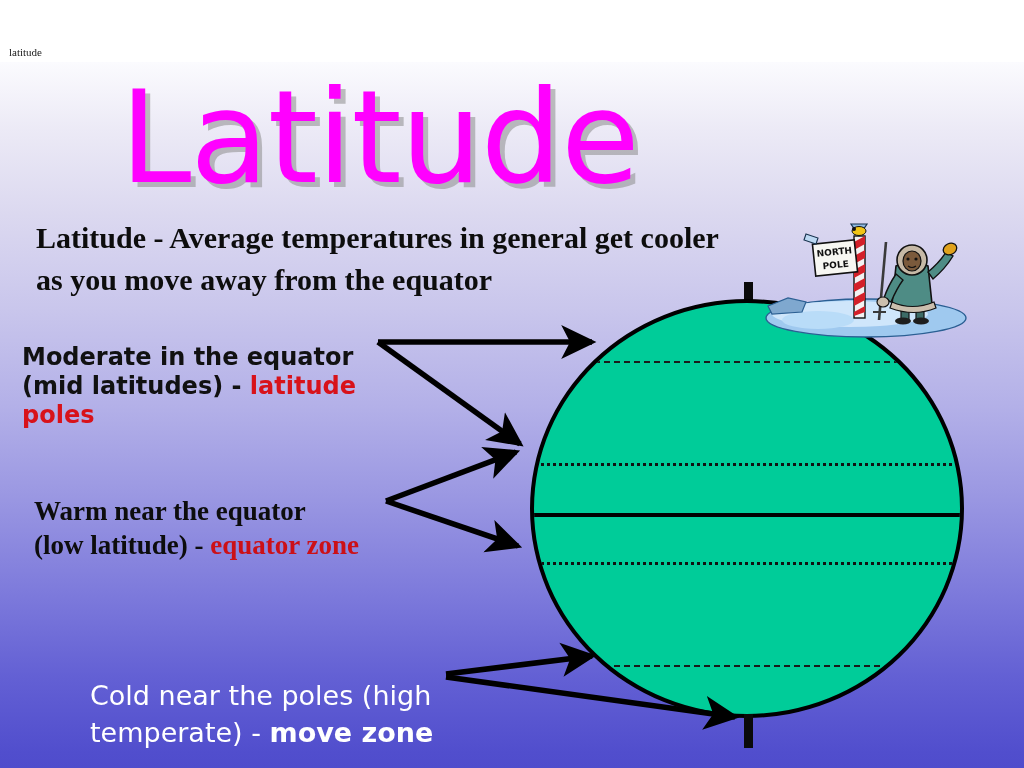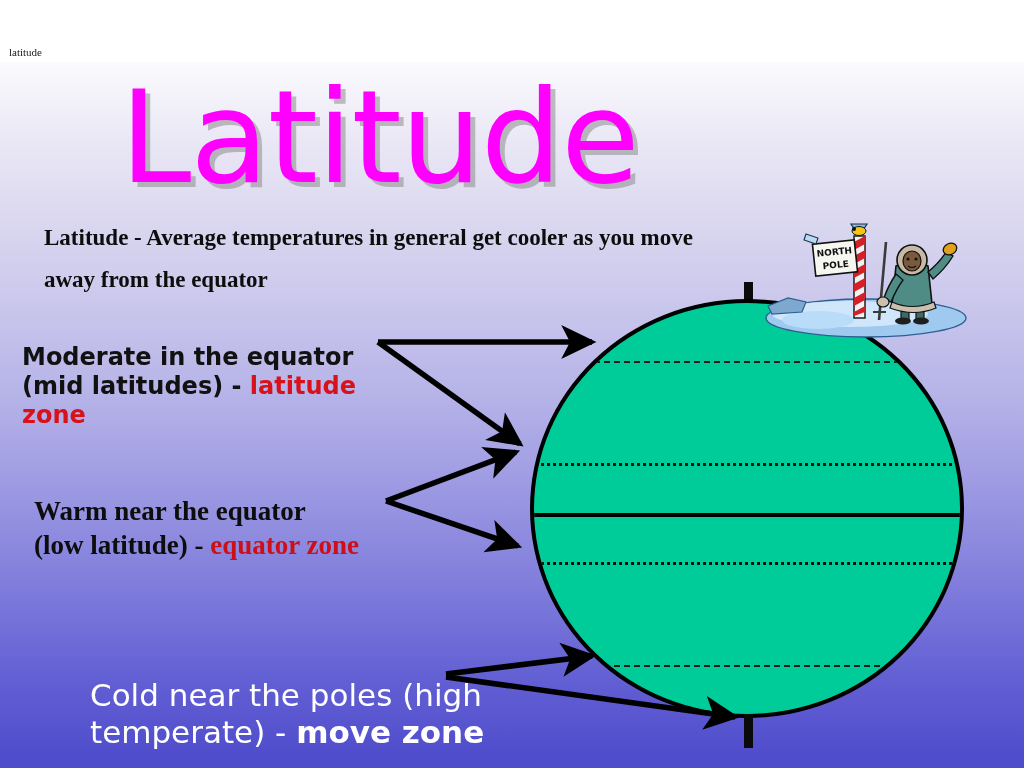--- a/index.html
+++ b/index.html
@@ -62,26 +62,26 @@
     line-height: 132px;
     letter-spacing: -1px;
     color: #ff00ff;
     text-shadow: 5px 5px 0 rgba(140,140,140,0.55);
     white-space: nowrap;
   }
 
   
   .lead {
     position: absolute;
-    left: 44px;
+    left: 36px;
     top: 155px;
     width: 700px;
     font-family: "Liberation Serif", serif;
     font-weight: bold;
-    font-size: 23px;
+    font-size: 30px;
     line-height: 42px;
     color: #0d0d0d;
   }
 
   .temperate-block {
     position: absolute;
     left: 22px;
     top: 281px;
     width: 380px;
     font-family: "DejaVu Sans", sans-serif;
@@ -104,21 +104,21 @@
     color: #0d0d0d;
   }
   .tropic-block .hl { color: #cc1017; }
 
   .polar-block {
     position: absolute;
     left: 90px;
     top: 615px;
     width: 400px;
     font-family: "DejaVu Sans", sans-serif;
-    font-size: 31px;
+    font-size: 27px;
     line-height: 37px;
     color: #ffffff;
   }
   .polar-block .hl { font-weight: bold; }
 
   
   .globe {
     position: absolute;
     left: 530px;
     top: 237px;
@@ -186,21 +186,21 @@
 
   <div class="canvas">
 
     <div class="title">Latitude</div>
 
     <div class="lead">Latitude - Average temperatures in general get cooler as you move away from the equator</div>
 
     <div class="temperate-block">
       <span>Moderate in the equator</span><br>
       <span>(mid latitudes) - </span><span class="hl">latitude</span><br>
-      <span class="hl">zone</span>
+      <span class="hl">poles</span>
     </div>
 
     <div class="tropic-block">
       <span>Warm near the equator</span><br>
       <span>(low latitude) - </span><span class="hl">equator zone</span>
     </div>
 
     <div class="polar-block">
       <span>Cold near the poles (high</span><br>
       <span>temperate) - </span><span class="hl">move  zone</span>

